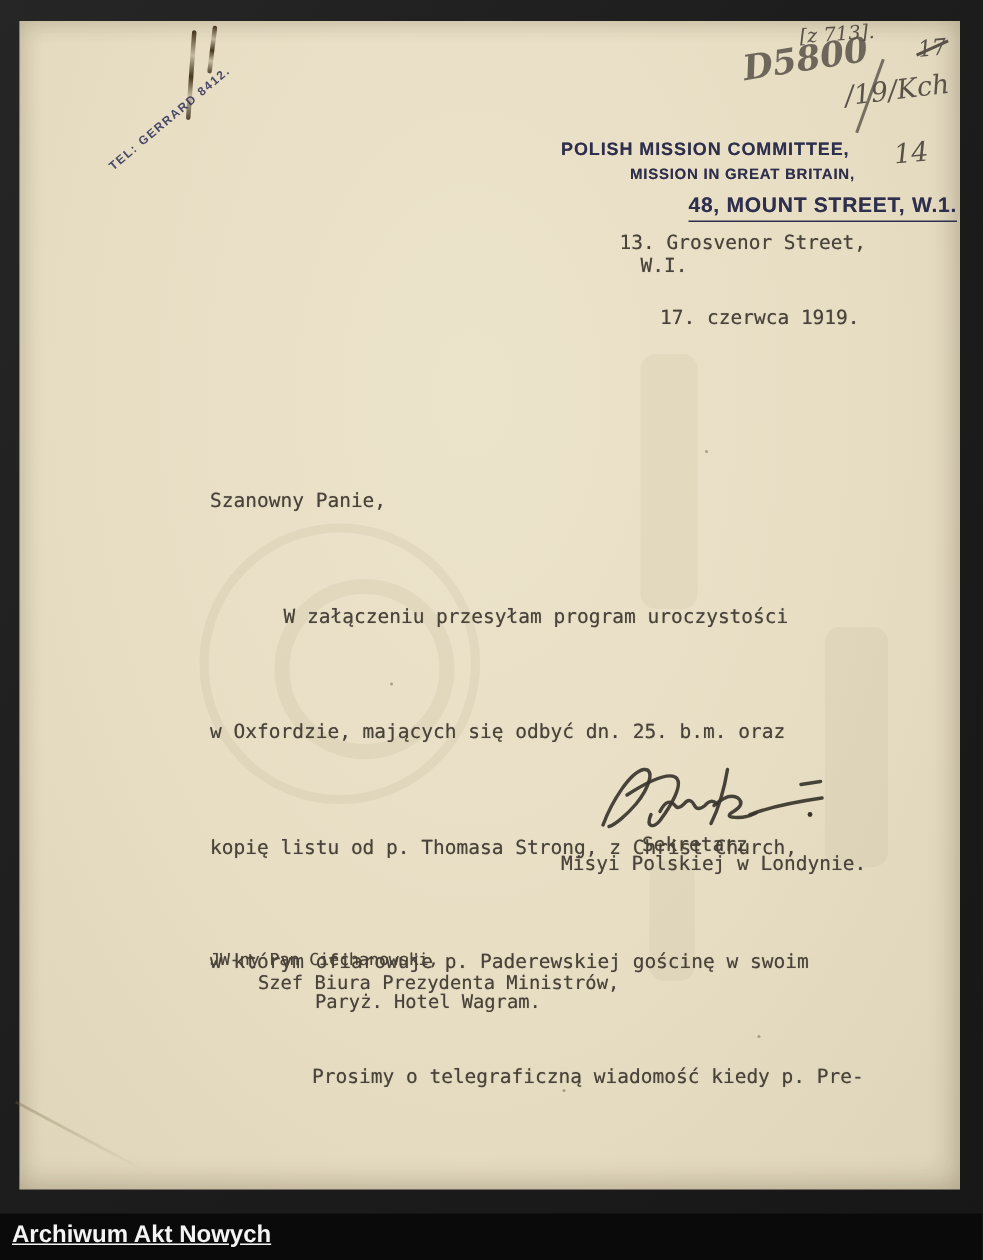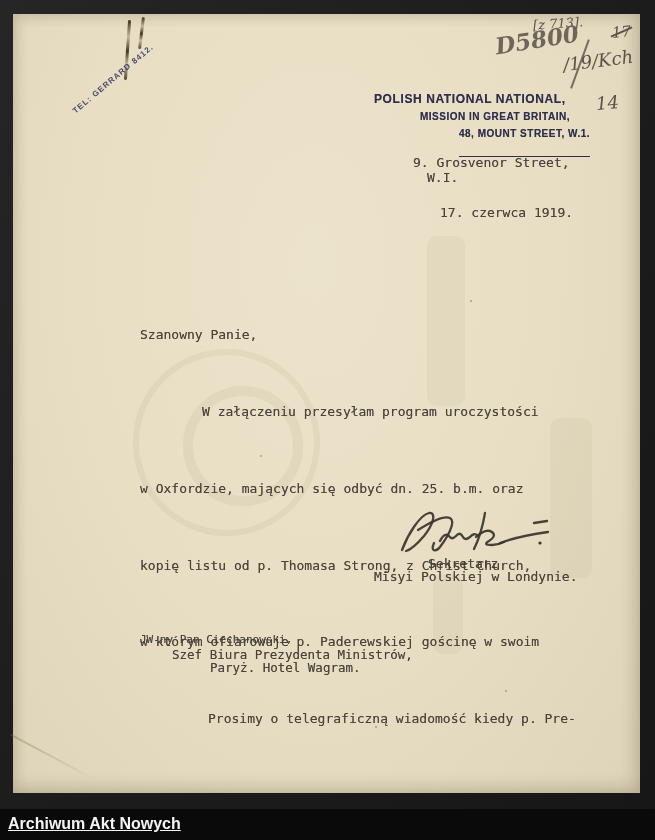--- a/index.html
+++ b/index.html
@@ -31,22 +31,22 @@
   }
   
   .lh{
     position:absolute;
     font-family:"Liberation Sans",sans-serif;
     font-weight:700;color:#2e2e4d;white-space:nowrap;
     text-shadow:0 0 .4px rgba(46,46,77,.6);
   }
   .lh-org{left:361px;top:78px;font-size:12px;letter-spacing:.6px;}
   .lh-mission{left:407px;top:97px;font-size:10px;letter-spacing:.5px;}
-  .lh-street{left:446px;top:114px;font-size:10px;letter-spacing:.5px;
-    border-bottom:1.4px solid #2e2e4d;padding-bottom:17px;}
+  .lh-street{left:446px;top:114px;font-size:14px;letter-spacing:.5px;
+    border-bottom:1.4px solid #2e2e4d;padding-bottom:3px;}
   
   .pencil{
     position:absolute;
     font-family:"DejaVu Serif",serif;font-style:italic;
     color:#5a5249;white-space:nowrap;
   }
   .pc-boxed{left:520px;top:2px;font-size:13px;transform:rotate(-4deg);}
   .pc-big{left:482px;top:12px;font-size:23px;transform:rotate(-9deg);font-weight:bold;opacity:.85;}
   .pc-slashref{left:550px;top:36px;font-size:18px;transform:rotate(-7deg);}
   .pc-cross{left:599px;top:9px;font-size:15px;transform:rotate(-6deg);}
@@ -134,31 +134,31 @@
 
     <div class="tel-stamp">TEL: GERRARD 8412.</div>
 
     <div class="pencil pc-boxed">[z 713].</div>
     <div class="pencil pc-big">D5800</div>
     <div class="pencil-slash"></div>
     <div class="pencil pc-slashref">/19/Kch</div>
     <div class="pencil pc-cross">17</div>
     <div class="pencil pc-14">14</div>
 
-    <div class="lh lh-org">POLISH NATIONAL NATIONAL,</div>
+    <div class="lh lh-org">POLISH MISSION COMMITTEE,</div>
     <div class="lh lh-mission">MISSION IN GREAT BRITAIN,</div>
     <div class="lh lh-street">48, MOUNT STREET, W.1.</div>
 
-    <div class="tw" style="left:400px;top:141px;">9. Grosvenor Street,</div>
+    <div class="tw" style="left:400px;top:141px;">13. Grosvenor Street,</div>
     <div class="tw" style="left:414px;top:156px;text-align:center;">W.I.</div>
     <div class="tw" style="left:427px;top:191px;">17. czerwca 1919.</div>
 
     <div class="tw body-block">
       <div>Szanowny Panie,</div>
-      <div style="margin-left:62px;">W załączeniu przesyłam program uroczystości</div>
+      <div style="margin-left:49px;">W załączeniu przesyłam program uroczystości</div>
       <div>w Oxfordzie, mających się odbyć dn. 25. b.m. oraz</div>
       <div>kopię listu od p. Thomasa Strong, z Christ Church,</div>
       <div>w którym ofiarowuje p. Paderewskiej gościnę w swoim</div>
       <div style="margin-left:68px;">Prosimy o telegraficzną wiadomość kiedy p. Pre-</div>
       
       
     </div>
 
     <svg class="signature" viewBox="0 0 170 55">
       <path d="M14 44 C20 28 32 9 41 7 C49 6 45 19 36 30 C30 37 22 44 18 45"></path>

